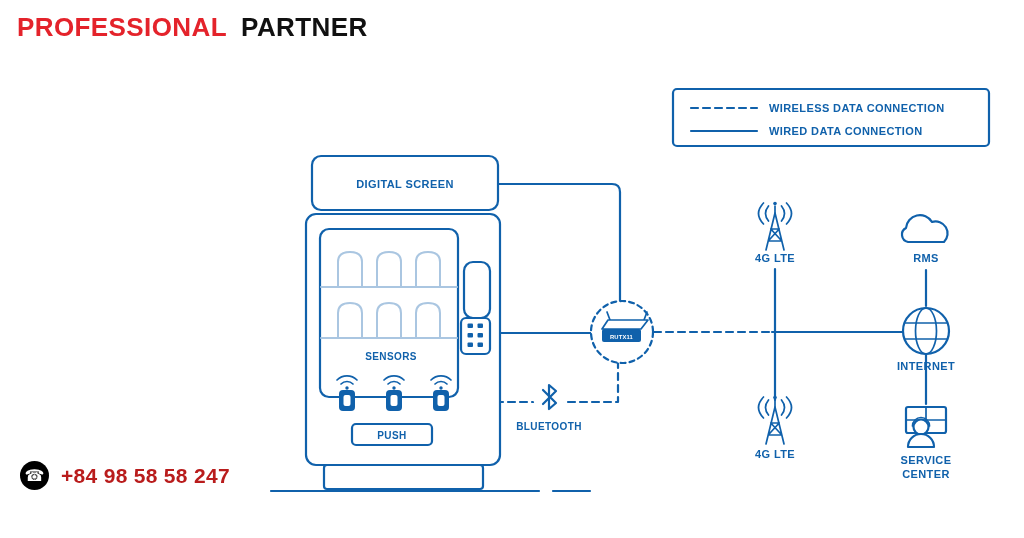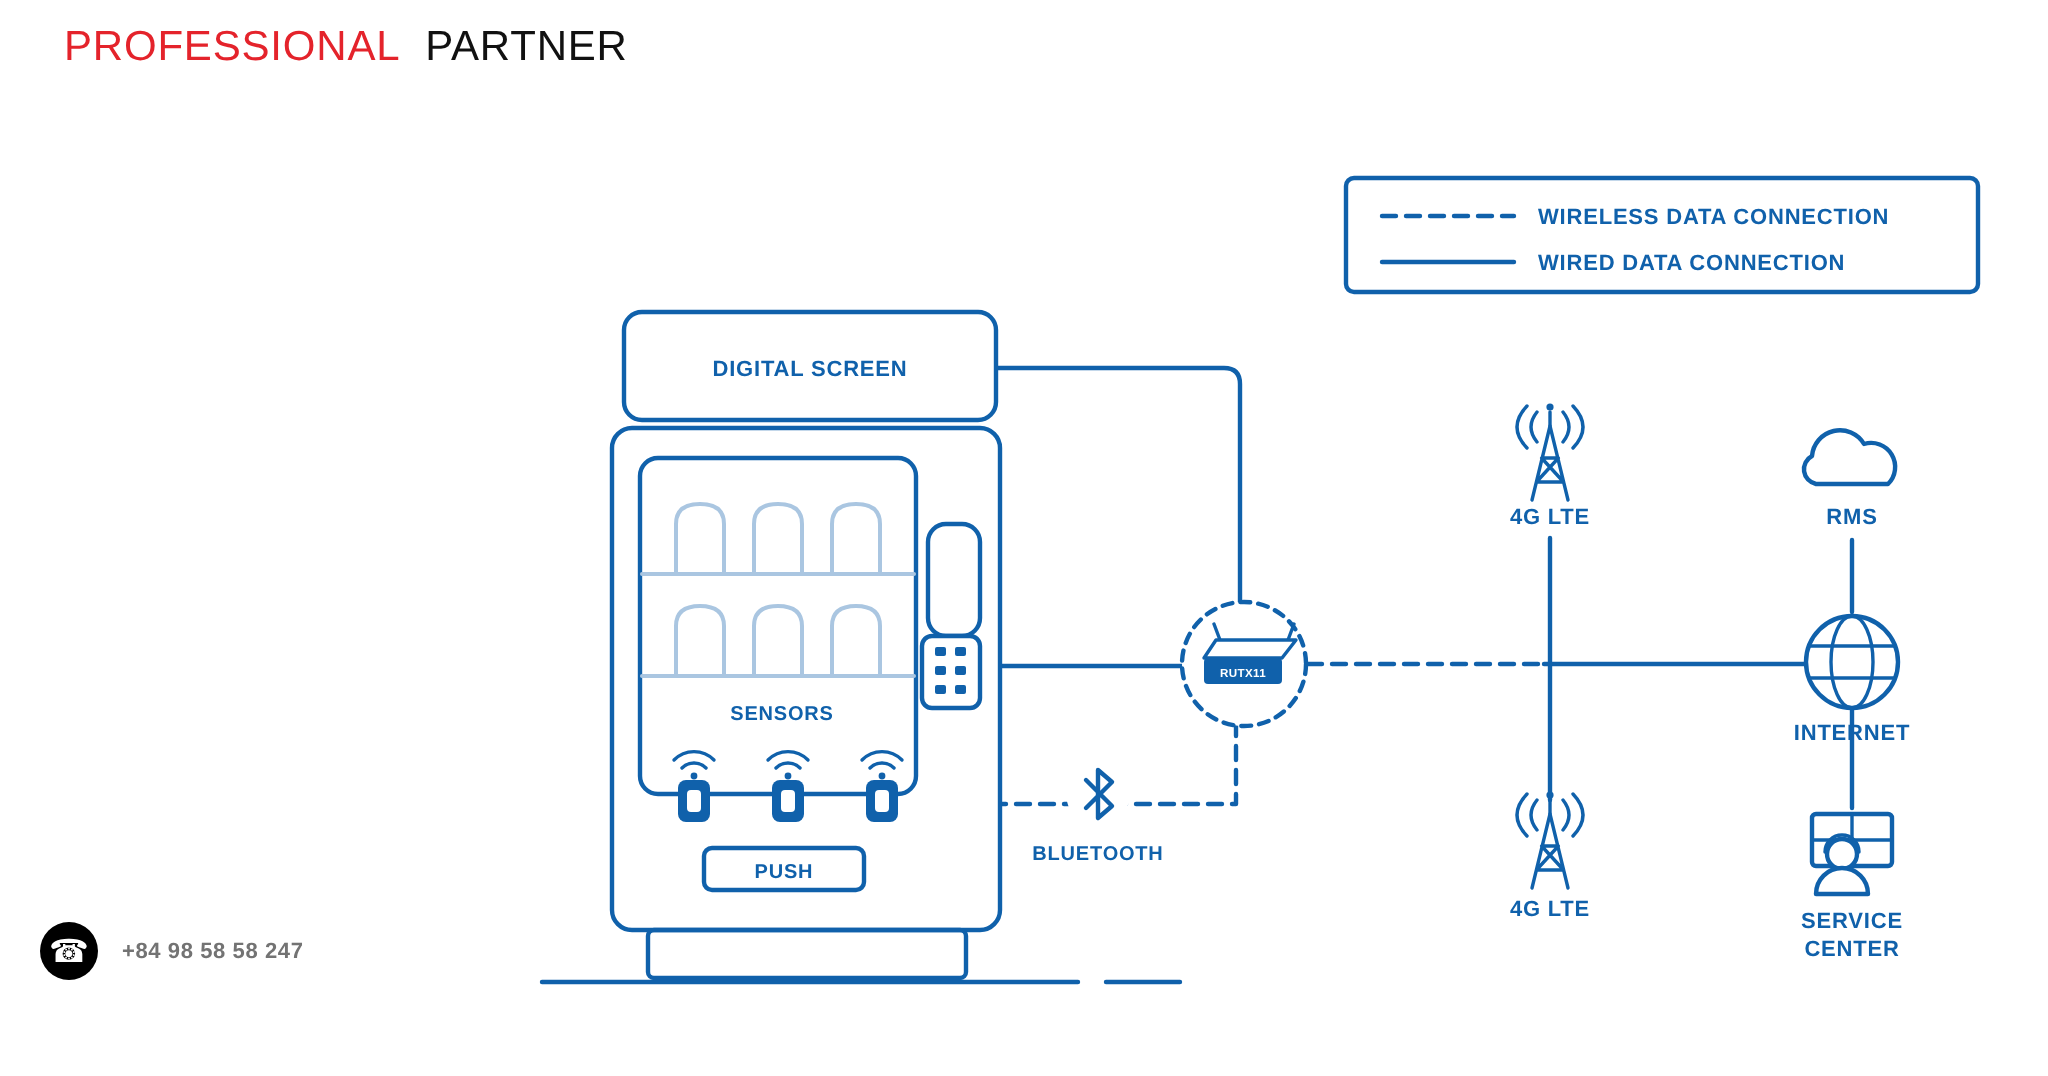--- a/index.html
+++ b/index.html
@@ -1,29 +1,29 @@
 <!DOCTYPE html>
 <html><head>
 <meta charset="utf-8">
 <style>
   * { margin:0; padding:0; box-sizing:border-box; }
   html,body { background:#ffffff; font-family:"Liberation Sans", sans-serif; }
   .stage { position:relative; width:1024px; height:538px; background:#ffffff; overflow:hidden; }
 
-  .brand { position:absolute; left:32px; top:12px; font-size:21px; font-weight:400; letter-spacing:0.4px; white-space:nowrap; }
+  .brand { position:absolute; left:17px; top:12px; font-size:26px; font-weight:700; letter-spacing:0.4px; white-space:nowrap; }
   .brand-red { color:#e4232b; }
   .brand-black { color:#111111; margin-left:7px; }
 
   .diagram { position:absolute; left:0; top:0; }
 
   .contacts { position:absolute; left:20px; top:461px; display:flex; flex-direction:column; gap:13px; }
   .contact-row { display:flex; align-items:center; gap:12px; }
   .contact-icon { width:29px; height:29px; border-radius:50%; background:#000; color:#fff;
                   display:flex; align-items:center; justify-content:center; font-size:16px; flex:0 0 29px; }
-  .contact-text { font-size:11px; font-weight:700; color:#737373; letter-spacing:0.3px; }
+  .contact-text { font-size:21px; font-weight:700; color:#b91c1c; letter-spacing:0.3px; }
 
   
   .ln   { fill:none; stroke:#1061ab; stroke-width:2.2; stroke-linecap:round; stroke-linejoin:round; }
   .thin { stroke-width:1.7; }
   .dash { stroke-dasharray:7 5; }
   .dash2{ stroke-dasharray:5 4; }
   .bgw  { fill:#ffffff; }
   .wh   { fill:#ffffff; stroke:none; }
   .fillb{ fill:#1061ab; stroke:none; }
   .lite { fill:none; stroke:#aac6e1; stroke-width:2; stroke-linecap:round; }

